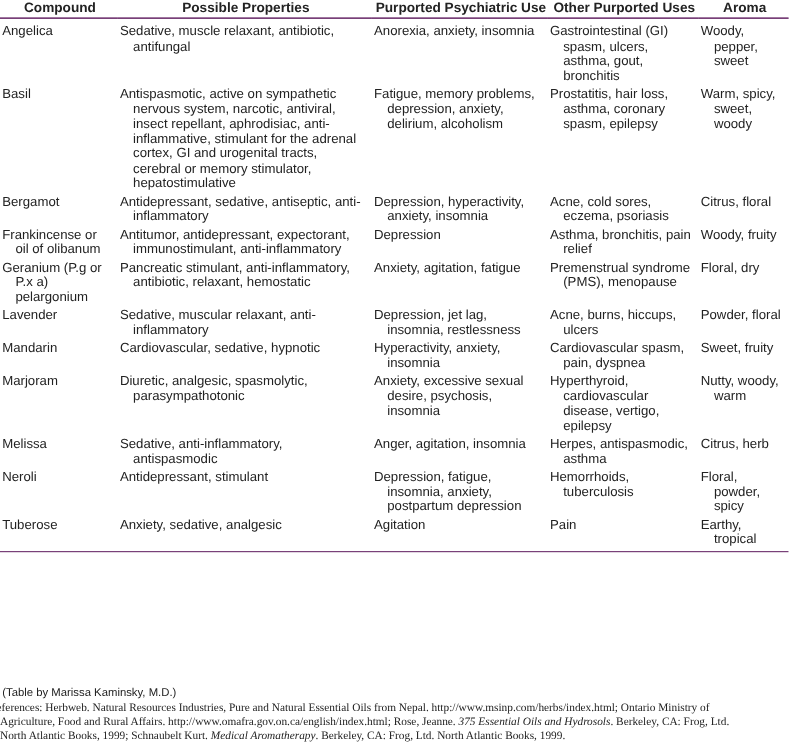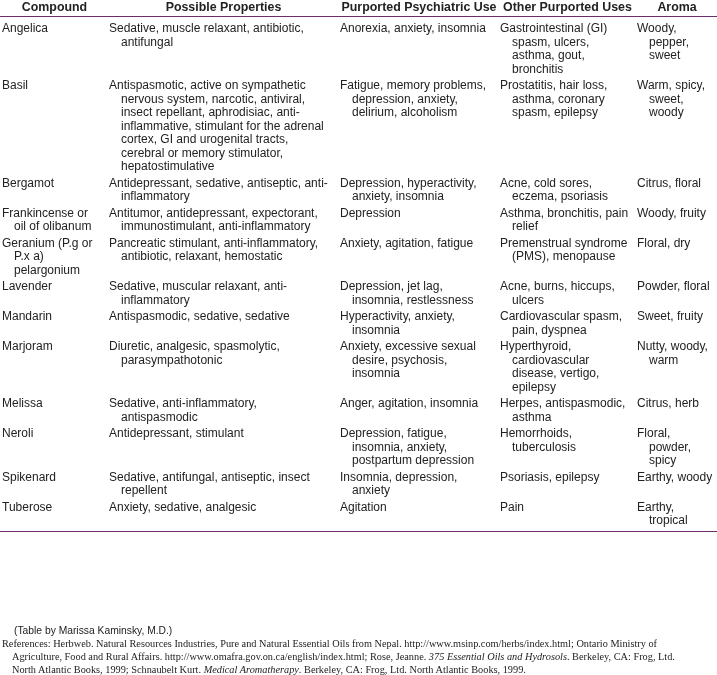--- a/index.html
+++ b/index.html
@@ -23,21 +23,21 @@
     white-space: nowrap;
   }
   tbody td {
     vertical-align: top; font-size: 12px; line-height: 13.5px;
     padding: 0 4px 0 2px;
   }
   tbody tr:first-child td { padding-top: 5px; }
   tbody tr td { padding-bottom: 3px; }
   .cell-text { display: block; padding-left: 12px; text-indent: -12px; }
   .bottom-rule { border-top: 1.5px solid #6b2d6b; width: 717px; }
-  .notes { position: absolute; left: 12px; top: 624px; width: 686px; font-size: 10.3px; line-height: 13px; }
+  .notes { position: absolute; left: 0; top: 624px; width: 686px; font-size: 10.3px; line-height: 13px; }
   .notes .credit { padding-left: 2px; }
   .notes .refs { padding-left: 0; text-indent: -10px; font-family: Liberation Serif, serif; }
   em { font-style: italic; }
 </style>
 </head>
 <body>
 
 <div class="table-wrap">
   <table>
     <colgroup>
@@ -158,21 +158,21 @@
           </td>
         <td>
             <span class="cell-text">Powder, floral</span>
           </td>
       </tr>
       <tr>
         <td>
             <span class="cell-text">Mandarin</span>
           </td>
         <td>
-            <span class="cell-text">Antispasmodic, sedative, sedative</span>
+            <span class="cell-text">Cardiovascular, sedative, hypnotic</span>
           </td>
         <td>
             <span class="cell-text">Hyperactivity, anxiety, insomnia</span>
           </td>
         <td>
             <span class="cell-text">Cardiovascular spasm, pain, dyspnea</span>
           </td>
         <td>
             <span class="cell-text">Sweet, fruity</span>
           </td>
@@ -219,37 +219,20 @@
             <span class="cell-text">Antidepressant, stimulant</span>
           </td>
         <td>
             <span class="cell-text">Depression, fatigue, insomnia, anxiety, postpartum depression</span>
           </td>
         <td>
             <span class="cell-text">Hemorrhoids, tuberculosis</span>
           </td>
         <td>
             <span class="cell-text">Floral, powder, spicy</span>
-          </td>
-      </tr>
-      <tr>
-        <td>
-            <span class="cell-text">Spikenard</span>
-          </td>
-        <td>
-            <span class="cell-text">Sedative, antifungal, antiseptic, insect repellent</span>
-          </td>
-        <td>
-            <span class="cell-text">Insomnia, depression, anxiety</span>
-          </td>
-        <td>
-            <span class="cell-text">Psoriasis, epilepsy</span>
-          </td>
-        <td>
-            <span class="cell-text">Earthy, woody</span>
           </td>
       </tr>
       <tr>
         <td>
             <span class="cell-text">Tuberose</span>
           </td>
         <td>
             <span class="cell-text">Anxiety, sedative, analgesic</span>
           </td>
         <td>

